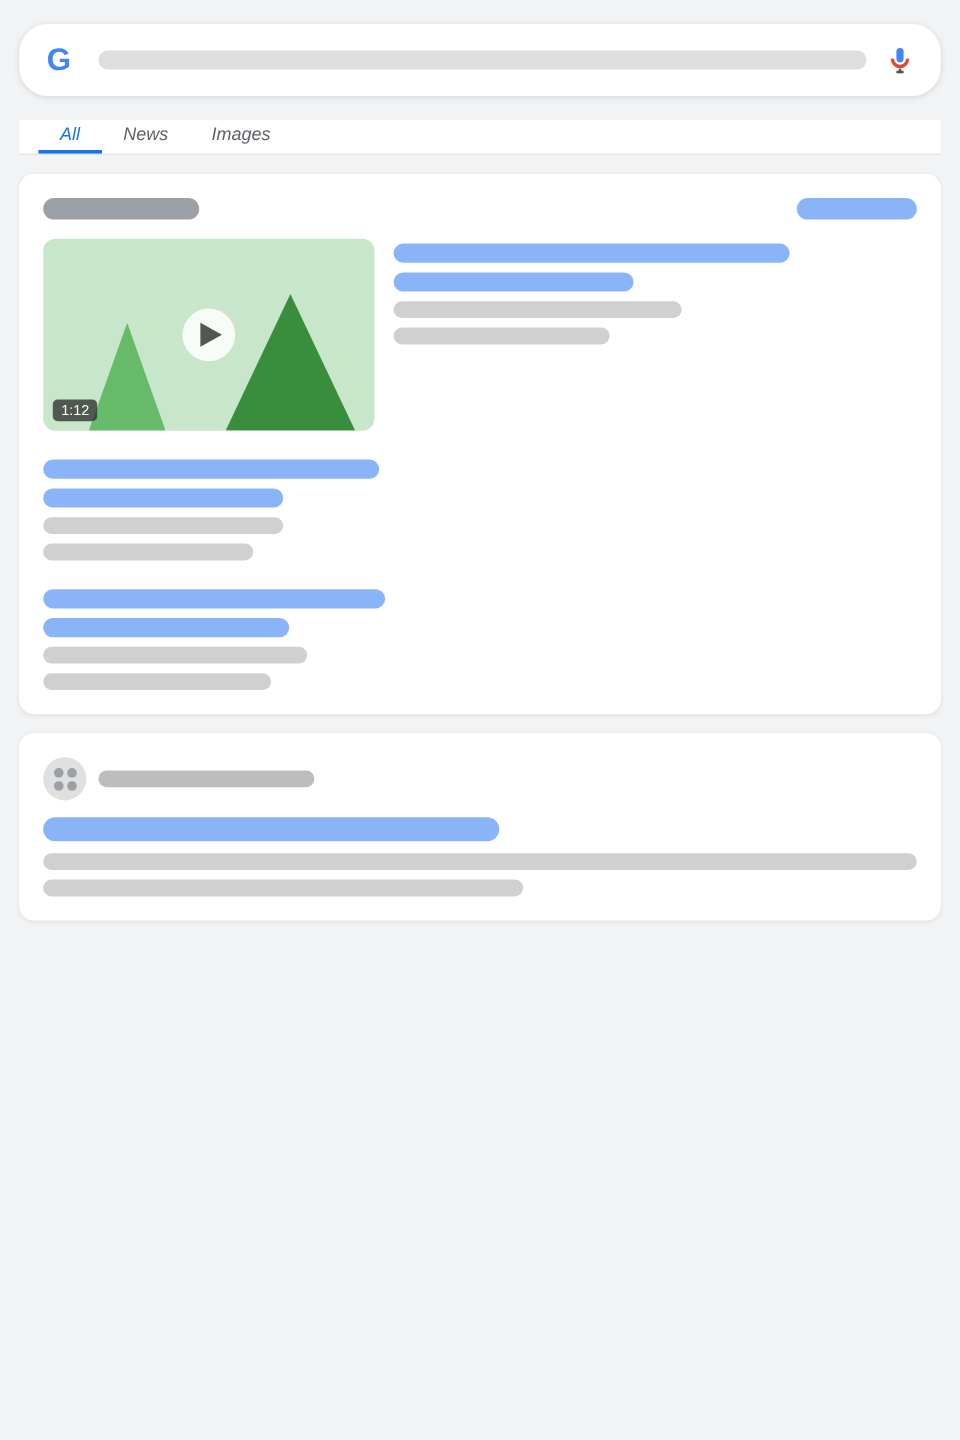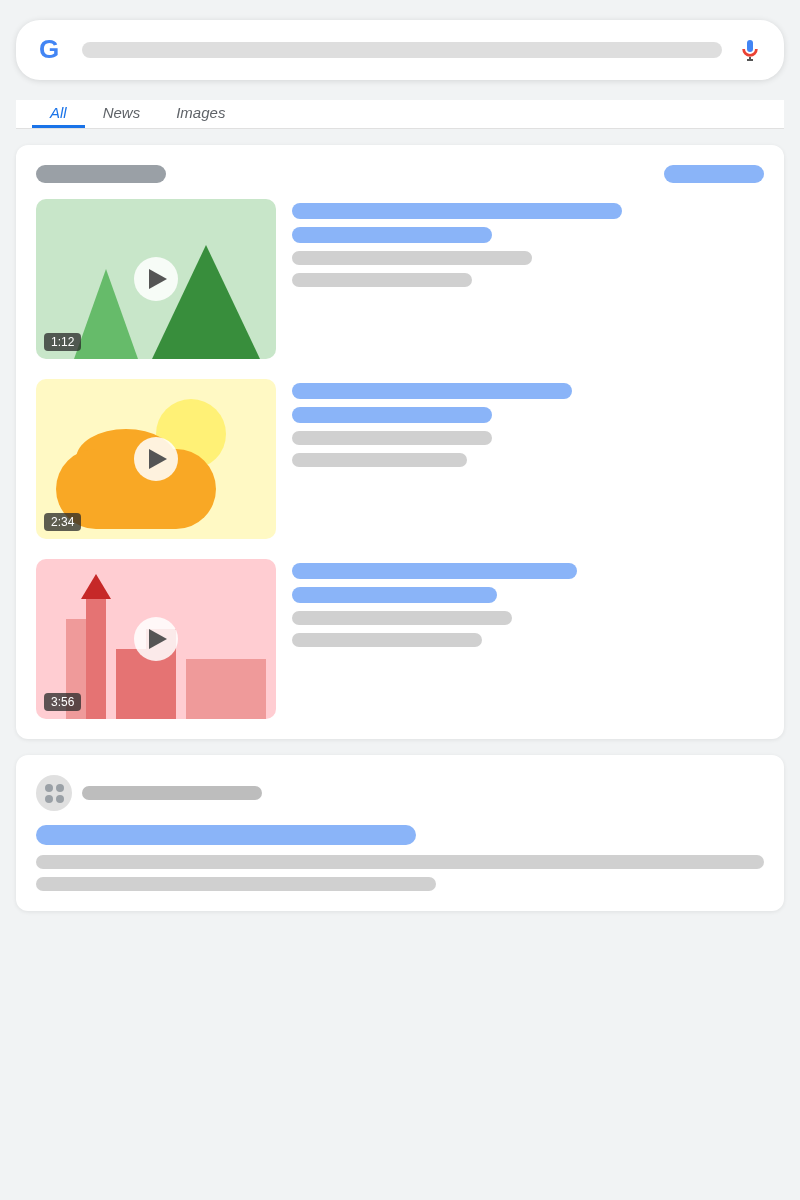--- a/index.html
+++ b/index.html
@@ -111,21 +111,21 @@
       display: flex;
       gap: 16px;
       margin-bottom: 20px;
     }
 
     .video-row:last-child {
       margin-bottom: 0;
     }
 
     .video-thumb {
-      width: 240px;
+      width: 276px;
       height: 160px;
       border-radius: 10px;
       flex-shrink: 0;
       position: relative;
       overflow: hidden;
     }
 
     
     .thumb-green {
       background: #c8e6c9;
@@ -420,50 +420,29 @@
       </div>
       <div class="video-info">
         <div class="text-pill-blue-lg" style="width:330px;"></div>
         <div class="text-pill-blue-md" style="width:200px;"></div>
         <div class="text-pill-gray-lg" style="width:240px;"></div>
         <div class="text-pill-gray-md" style="width:180px;"></div>
       </div>
     </div>
 
     <div class="video-row">
-      <div class="video-thumb thumb-yellow">
-        <div class="sun"></div>
-        <div class="cloud-bump"></div>
-        <div class="cloud-body"></div>
-        <div class="play-btn">
-          <div class="play-triangle"></div>
-        </div>
-        <div class="duration-badge">2:34</div>
-      </div>
       <div class="video-info">
         <div class="text-pill-blue-lg" style="width:280px;"></div>
         <div class="text-pill-blue-md" style="width:200px;"></div>
         <div class="text-pill-gray-lg" style="width:200px;"></div>
         <div class="text-pill-gray-md" style="width:175px;"></div>
       </div>
     </div>
 
     <div class="video-row">
-      <div class="video-thumb thumb-pink">
-        <div class="building-tall"></div>
-        <div class="building-med"></div>
-        <div class="tower"></div>
-        <div class="tower-top"></div>
-        <div class="building-right"></div>
-        <div class="building-right2"></div>
-        <div class="play-btn">
-          <div class="play-triangle"></div>
-        </div>
-        <div class="duration-badge">3:56</div>
-      </div>
       <div class="video-info">
         <div class="text-pill-blue-lg" style="width:285px;"></div>
         <div class="text-pill-blue-md" style="width:205px;"></div>
         <div class="text-pill-gray-lg" style="width:220px;"></div>
         <div class="text-pill-gray-md" style="width:190px;"></div>
       </div>
     </div>
   </div>
 
   <div class="result-card-2">

